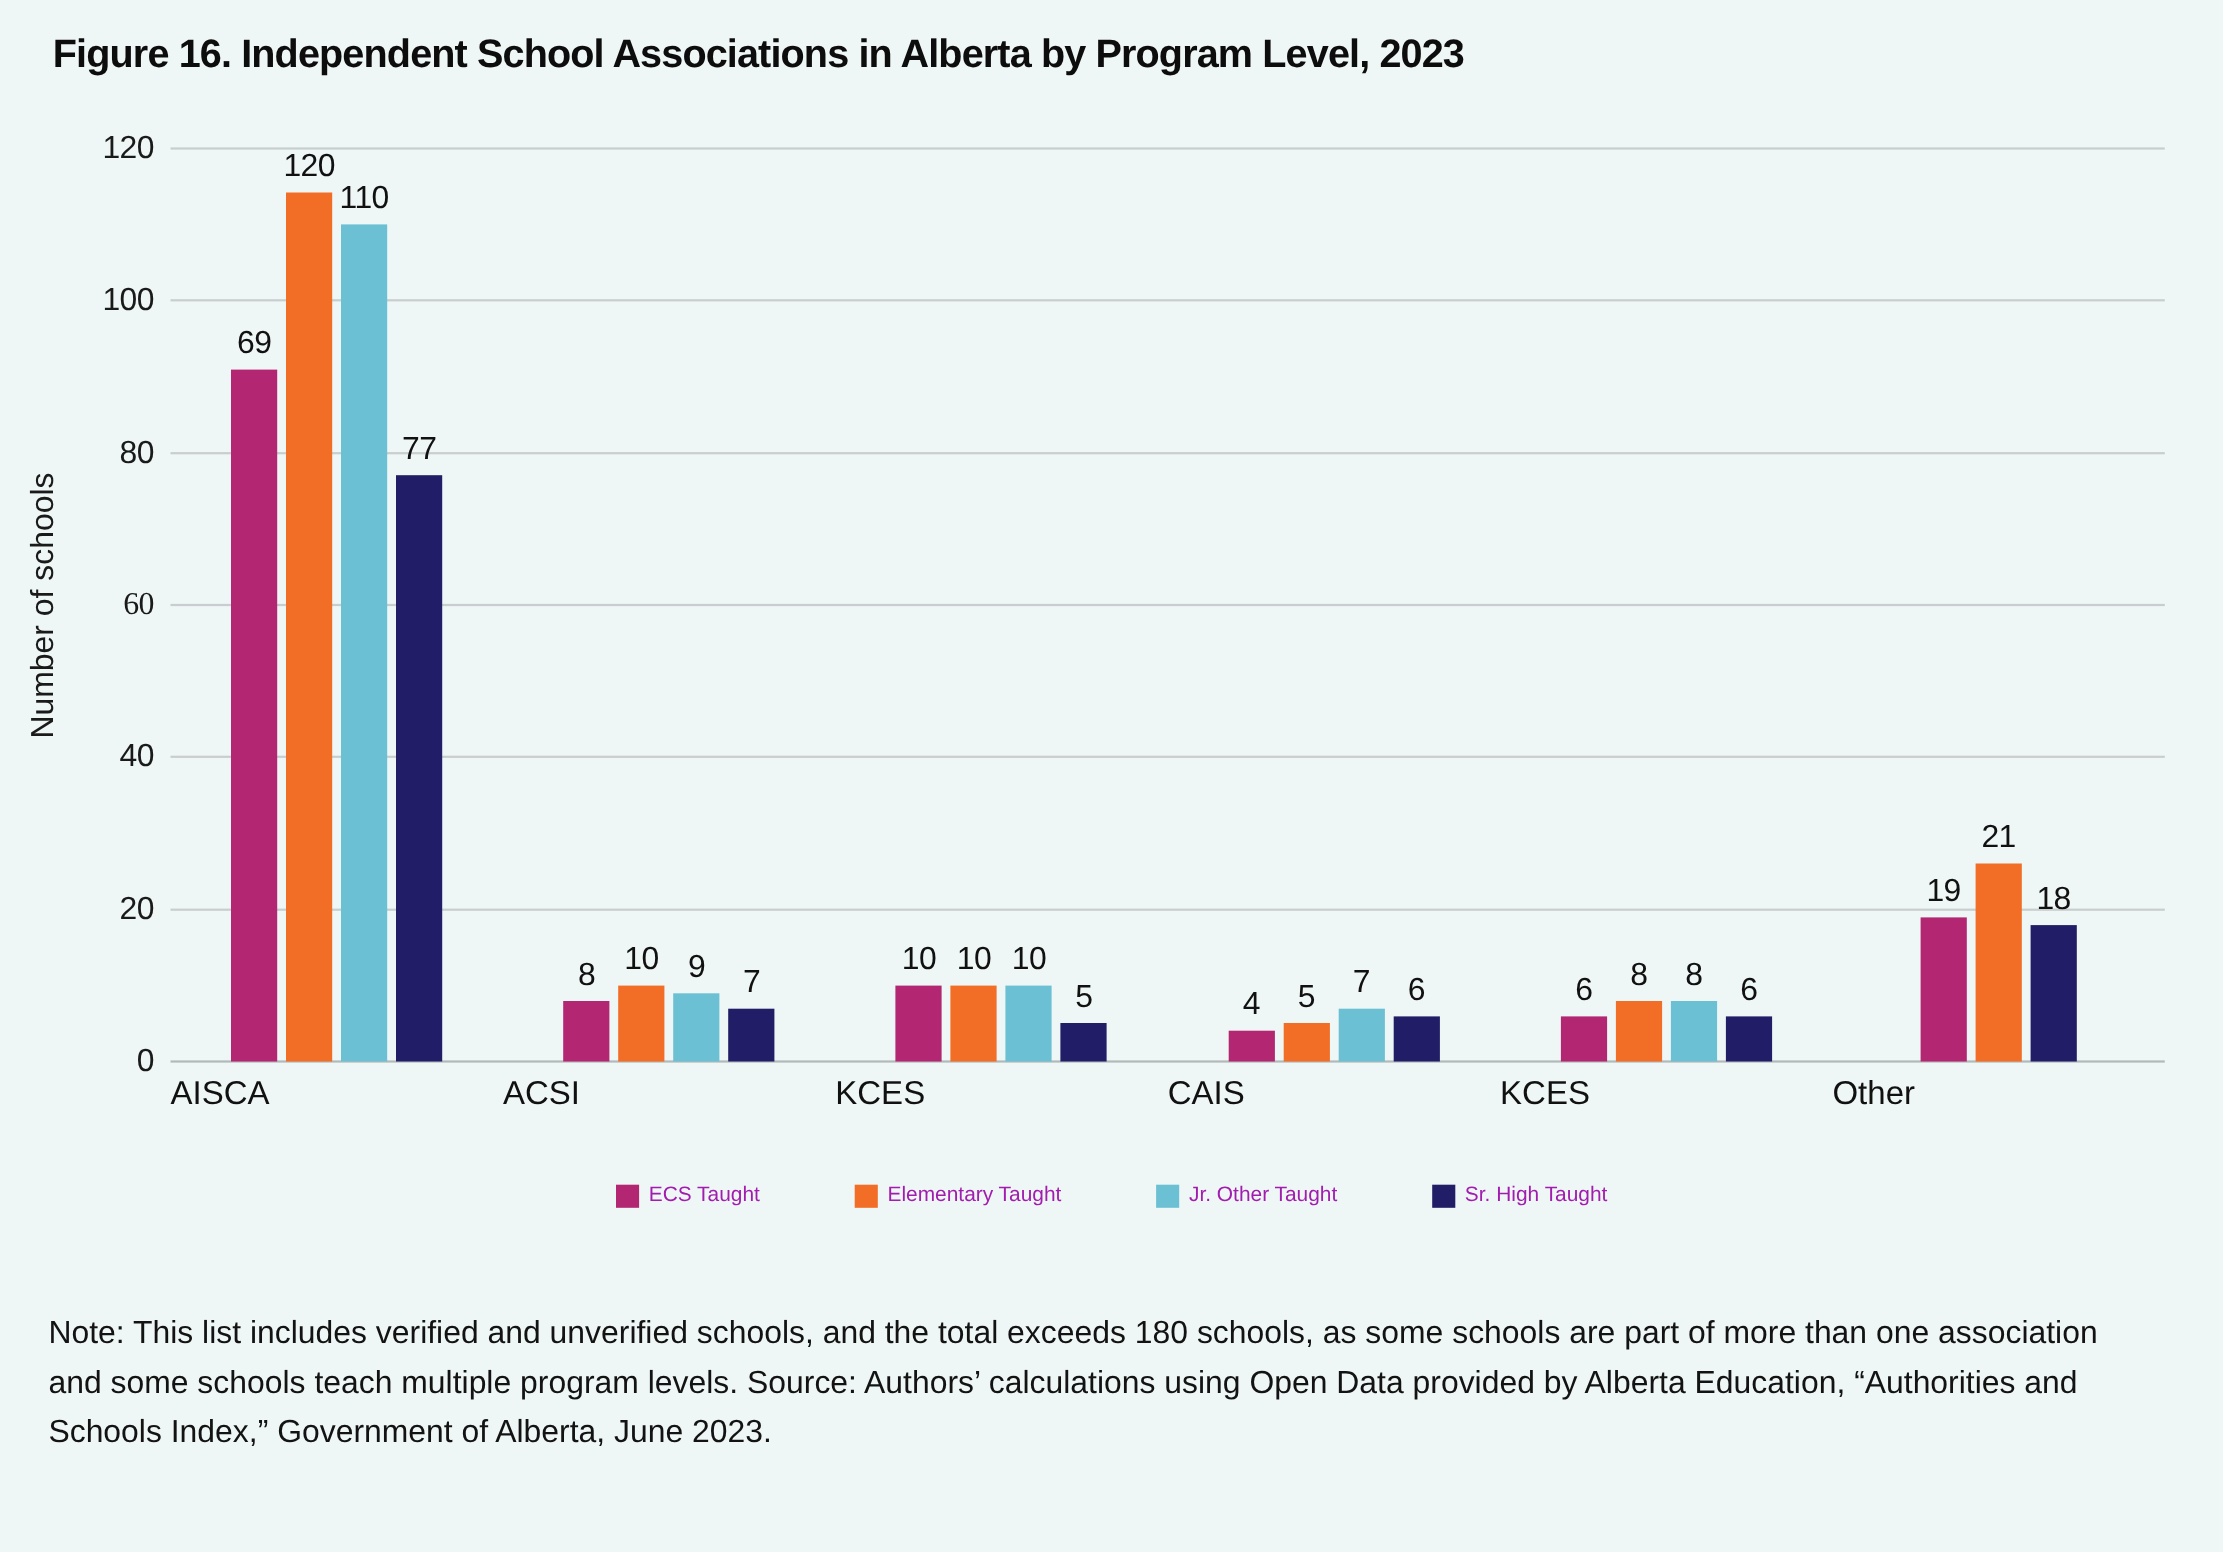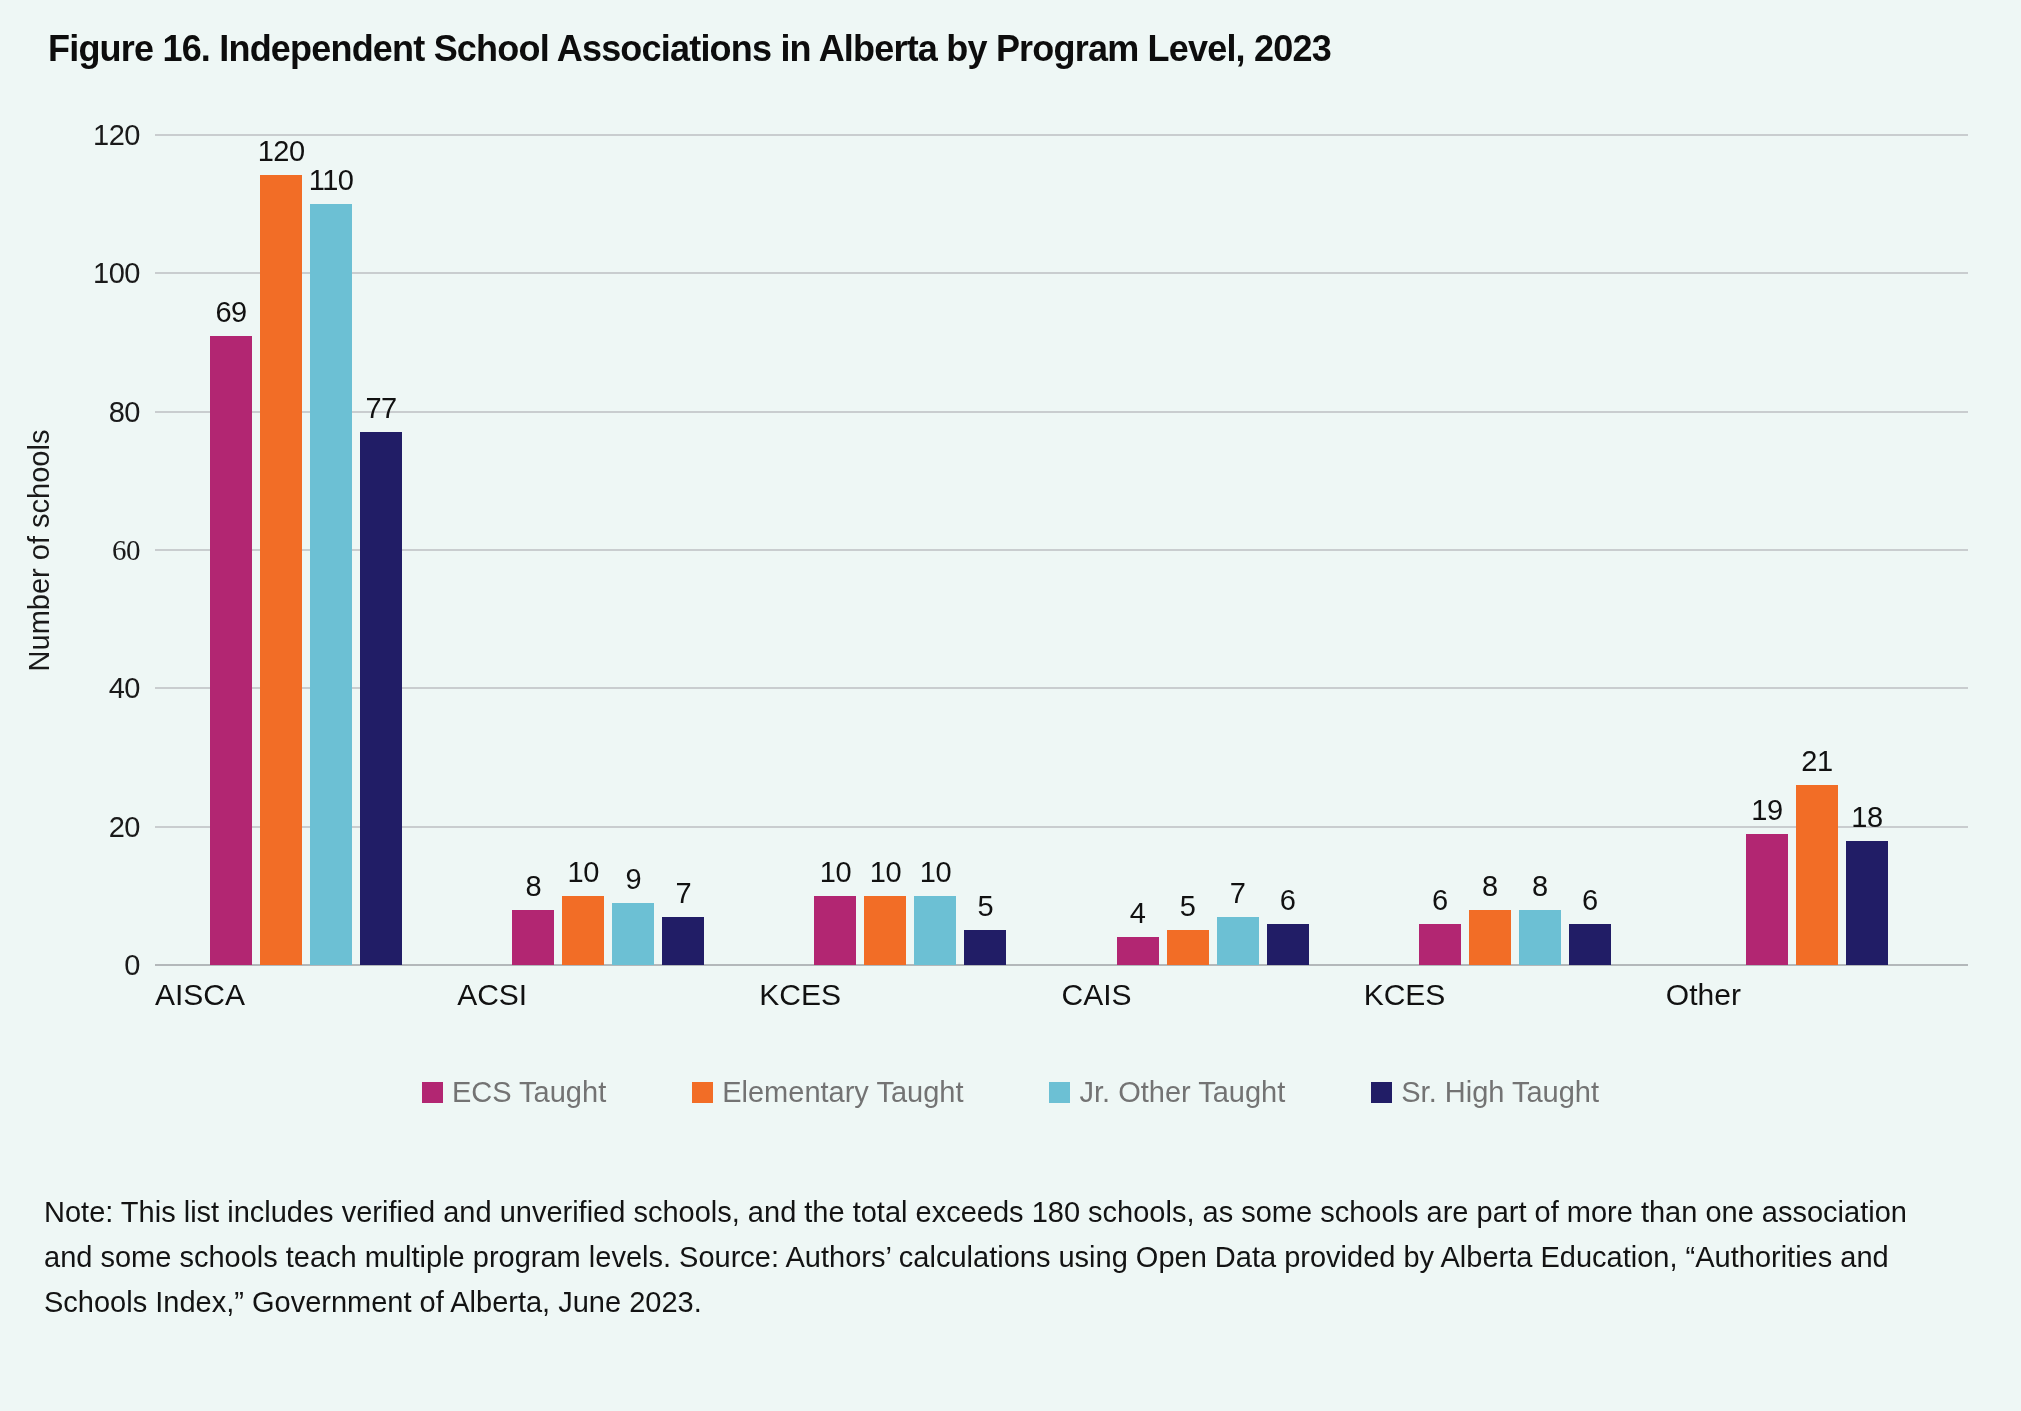--- a/index.html
+++ b/index.html
@@ -66,21 +66,21 @@
   .xlabel {
     flex:1; font-size:30px; color:#111;
   }
 
   .legend {
     position:absolute; left:0; top:1076px; width:2021px;
     display:flex; justify-content:center; align-items:center; gap:86px;
   }
   .legend-item { display:flex; align-items:center; gap:9px; }
   .legend-swatch { width:21px; height:21px; }
-  .legend-label { font-size:29px; color:#737373; white-space:nowrap; }
+  .legend-label { font-size:19px; color:#a21caf; white-space:nowrap; }
 
   .notes {
     position:absolute; left:44px; top:1190px; width:1900px;
     font-size:29px; line-height:45px; color:#131313;
   }
 </style>
 </head>
 <body>
 
 <div class="page">

